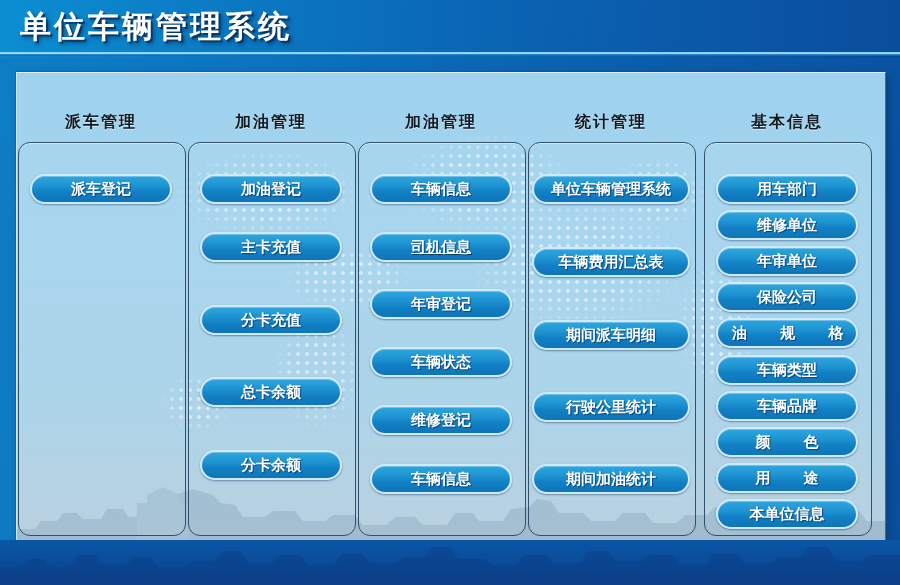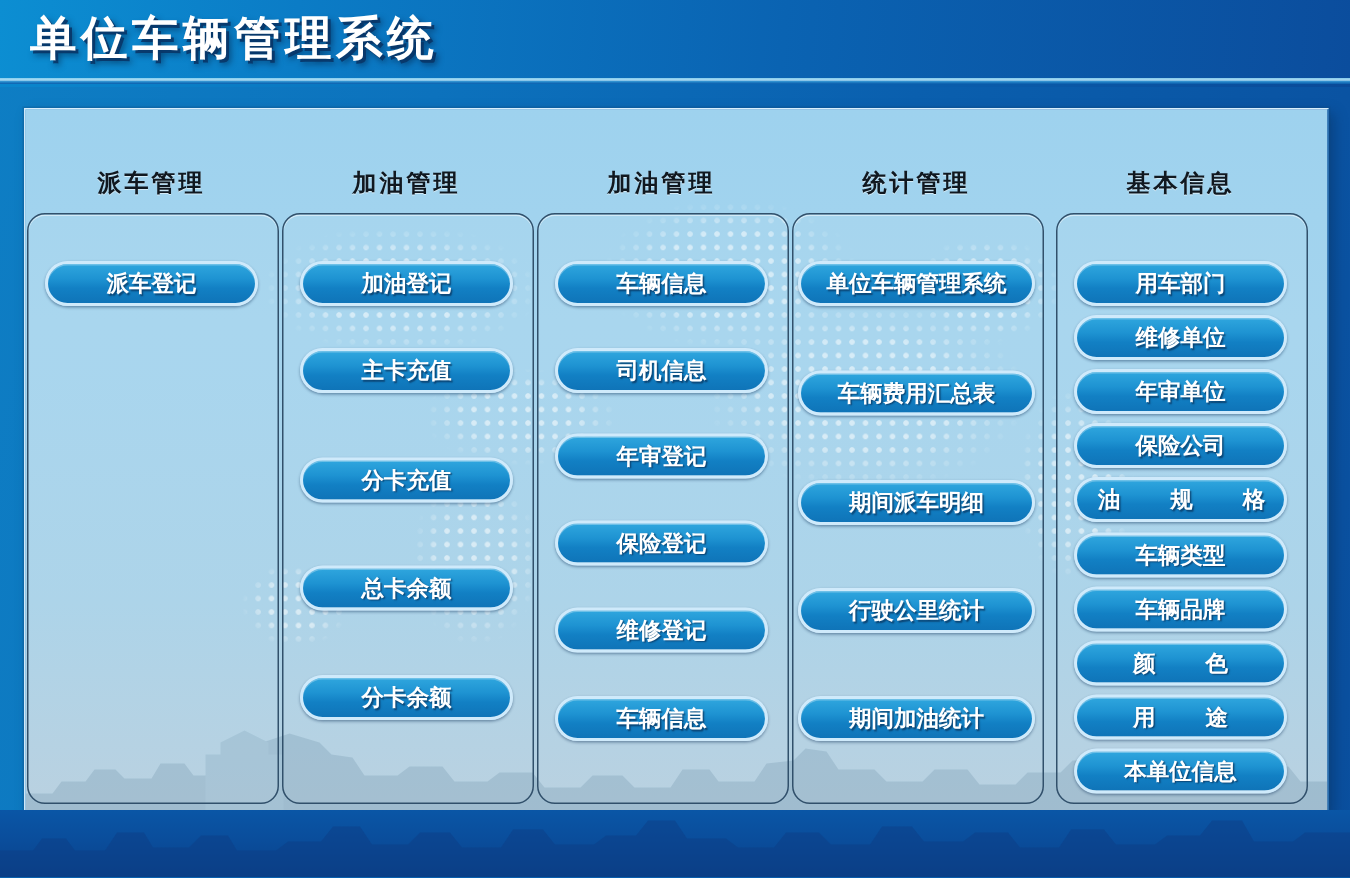--- a/index.html
+++ b/index.html
@@ -149,23 +149,23 @@
         <div class="btn" style="top: 102px;">加油登记</div>
         <div class="btn" style="top: 160px;">主卡充值</div>
         <div class="btn" style="top: 233px;">分卡充值</div>
         <div class="btn" style="top: 305px;">总卡余额</div>
         <div class="btn" style="top: 378px;">分卡余额</div>
       </div>
       <div class="col" style="left: 340px;">
         <div class="col-head">加油管理</div>
         <div class="col-box"></div>
         <div class="btn" style="top: 102px;">车辆信息</div>
-        <div class="btn" style="top: 160px;">司机信息</div>
+        <div class="btn" style="top: 160px; text-decoration: underline;">司机信息</div>
         <div class="btn" style="top: 217px; text-align: center;">年审登记</div>
-        <div class="btn" style="top: 275px;">保险登记</div>
+        <div class="btn" style="top: 275px;">车辆状态</div>
         <div class="btn" style="top: 333px;">维修登记</div>
         <div class="btn" style="top: 392px;">车辆信息</div>
       </div>
       <div class="col" style="left: 510px;">
         <div class="col-head">统计管理</div>
         <div class="col-box"></div>
         <div class="btn wide" style="top: 102px;">单位车辆管理系统</div>
         <div class="btn wide" style="top: 175px;">车辆费用汇总表</div>
         <div class="btn wide" style="top: 248px;">期间派车明细</div>
         <div class="btn wide" style="top: 320px;">行驶公里统计</div>

